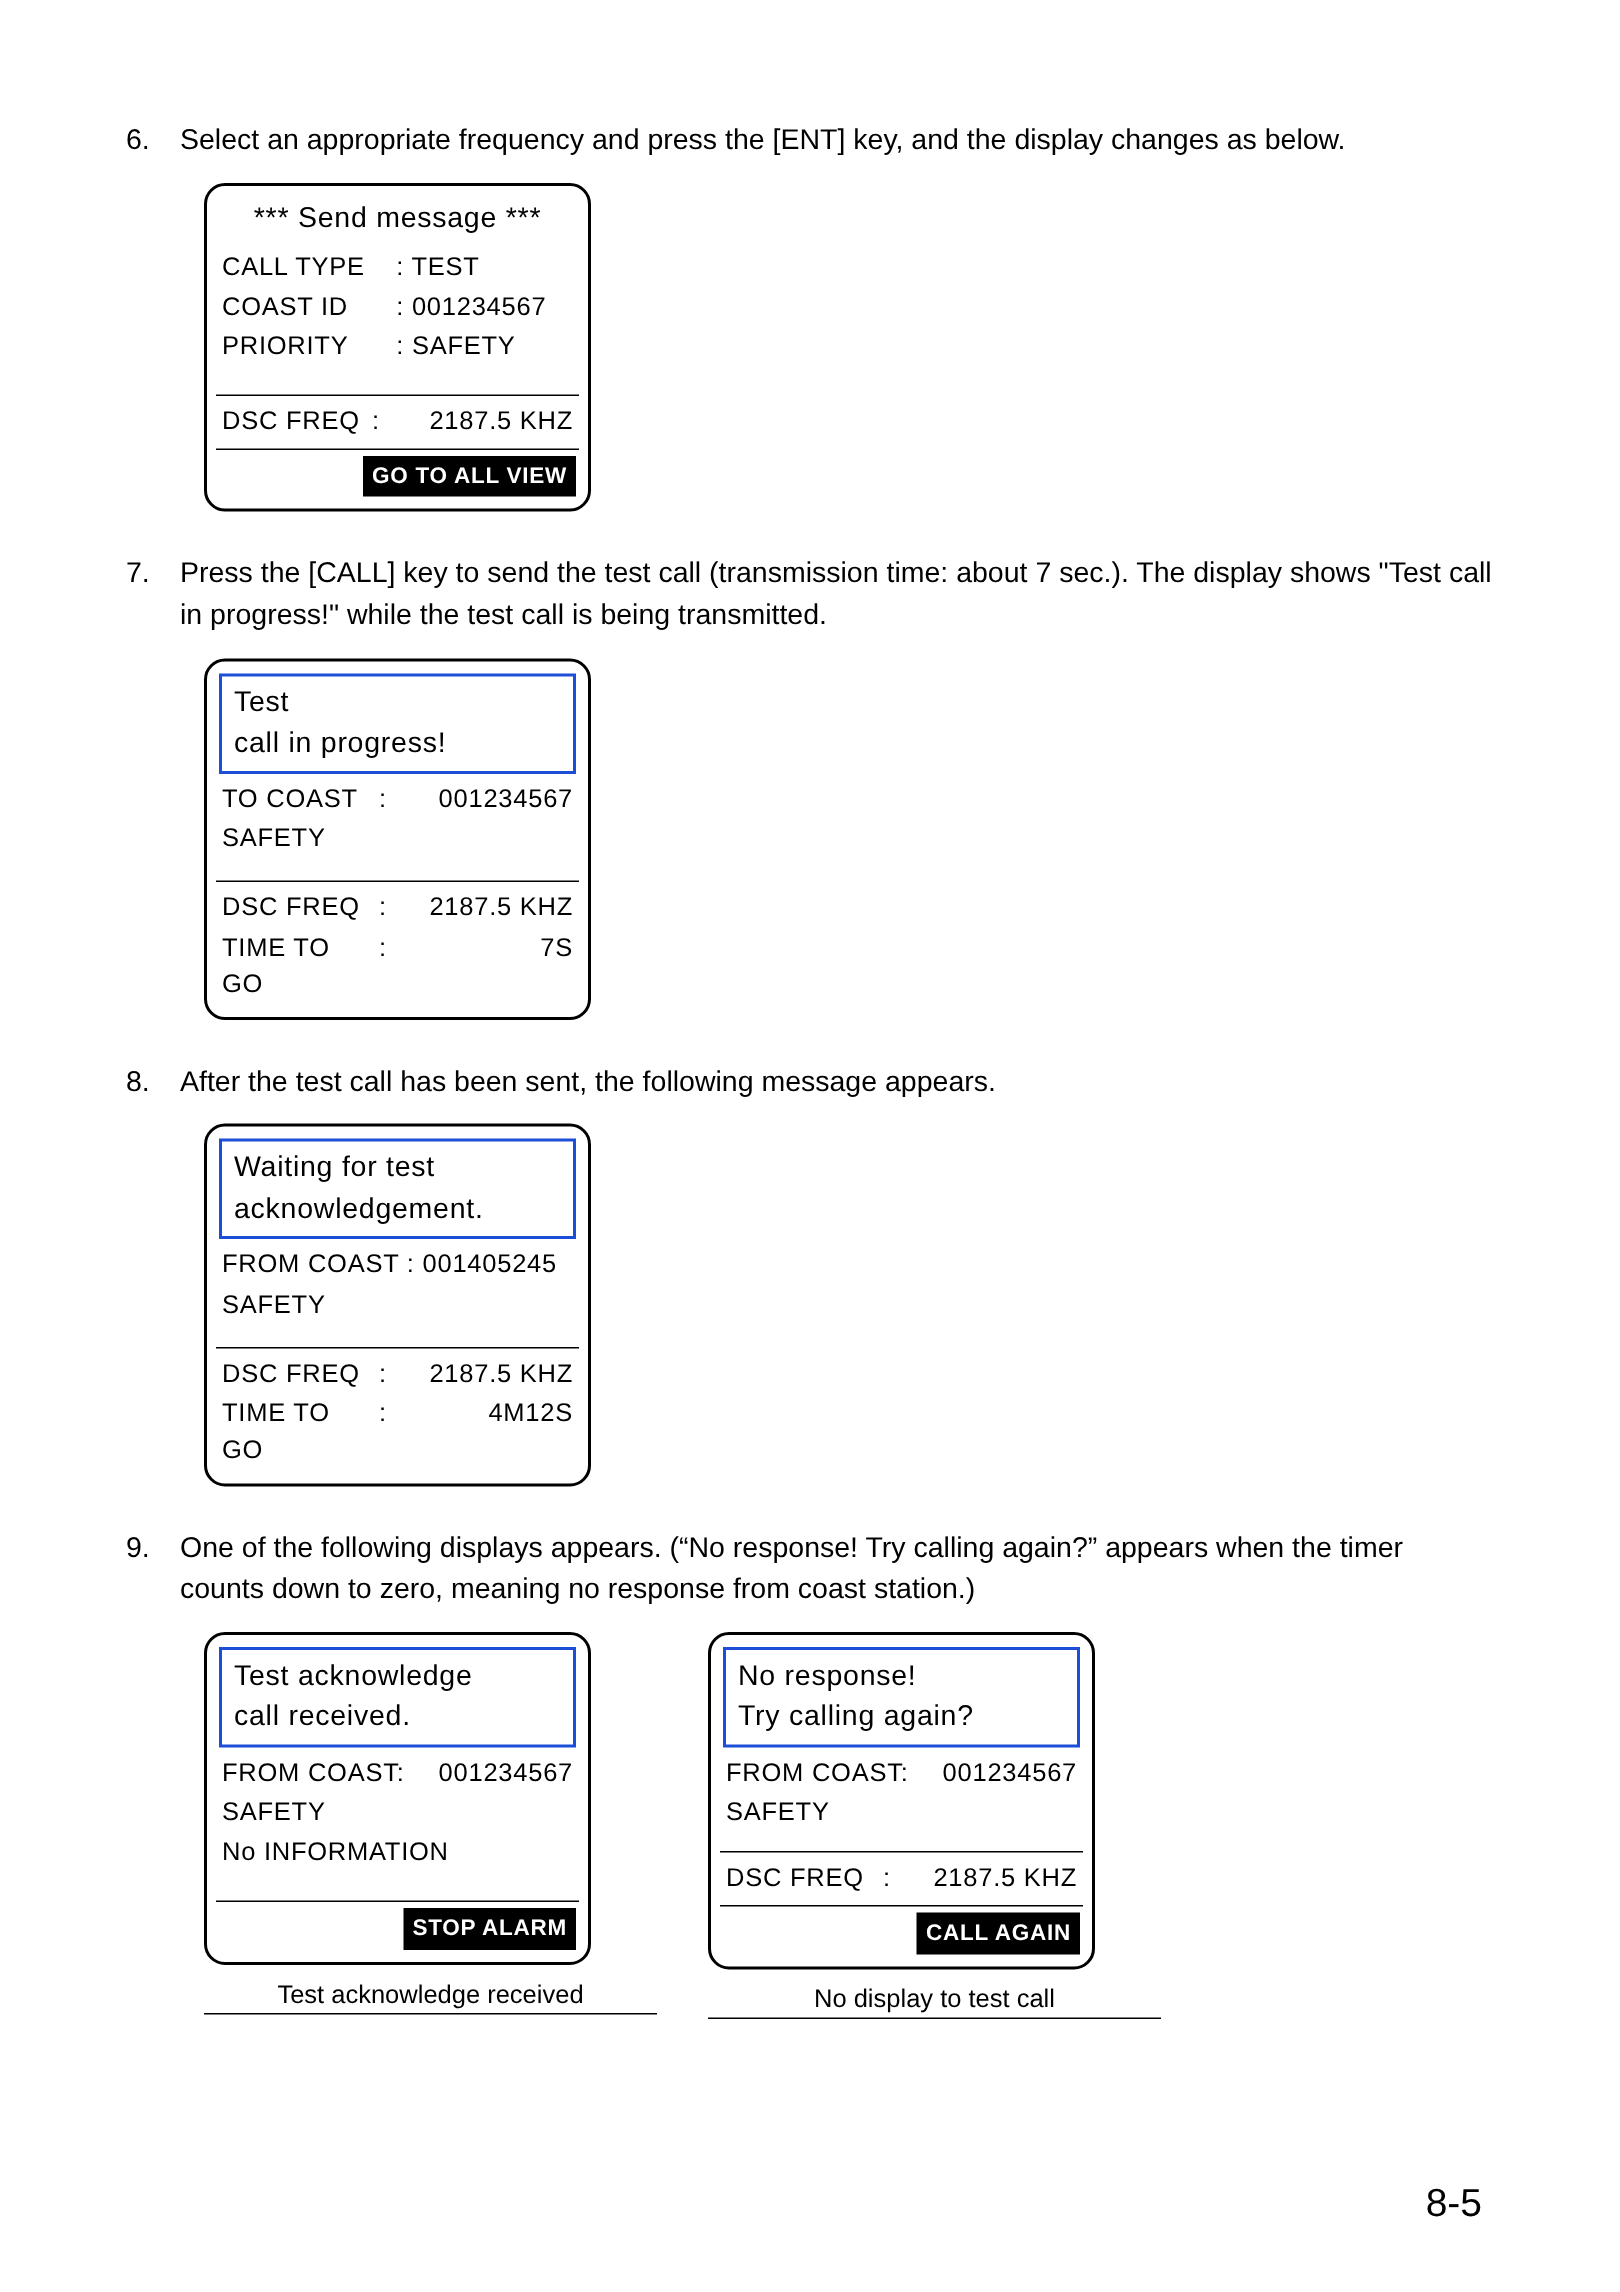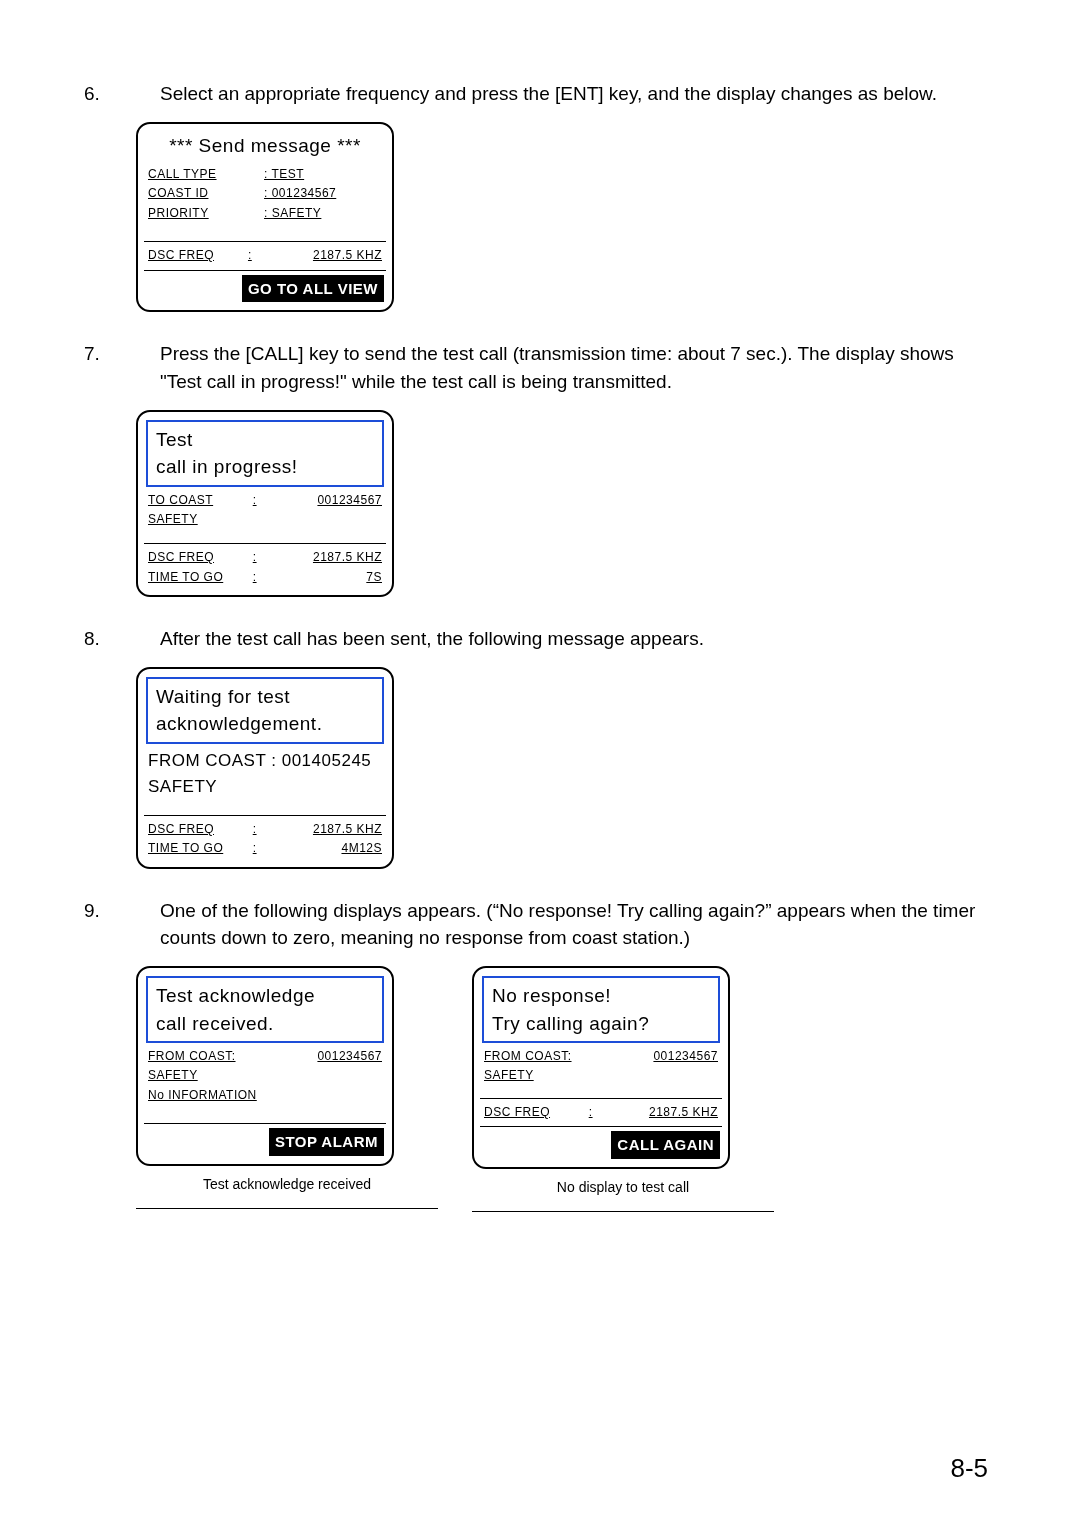--- a/index.html
+++ b/index.html
@@ -16,34 +16,33 @@
   .step {
     display: flex;
     margin-bottom: 12px;
   }
   .step .num {
     width: 36px;
     flex: none;
   }
   .step .body {
     flex: 1;
-    margin-left: 40px;
   }
   .screens {
     margin: 14px 0 28px 52px;
     display: flex;
     gap: 34px;
     align-items: flex-start;
   }
   .caption {
     width: 302px;
     text-align: center;
-    font-size: 14px;
+    font-size: 17px;
     border-bottom: 1px solid #000;
-    padding-bottom: 14px;
+    padding-bottom: 0;
     margin: 0 auto;
   }
   
   .screen {
     width: 258px;
     border: 2.5px solid #000;
     border-radius: 14px;
     padding: 8px 8px 8px 8px;
     box-sizing: border-box;
     font-family: Arial, sans-serif;
@@ -57,22 +56,21 @@
     font-size: 19px;
   }
   .screen .title-center {
     text-align: center;
     font-size: 19px;
     margin-bottom: 6px;
   }
   .screen table {
     width: 100%;
     border-collapse: collapse;
-    font-size: 12px;
-    text-decoration: underline;
+    font-size: 17px;
   }
   .screen td {
     padding: 1px 2px;
     vertical-align: top;
   }
   .screen .sep {
     border-top: 1.6px solid #000;
     margin: 4px -2px;
   }
   .screen .btn {

